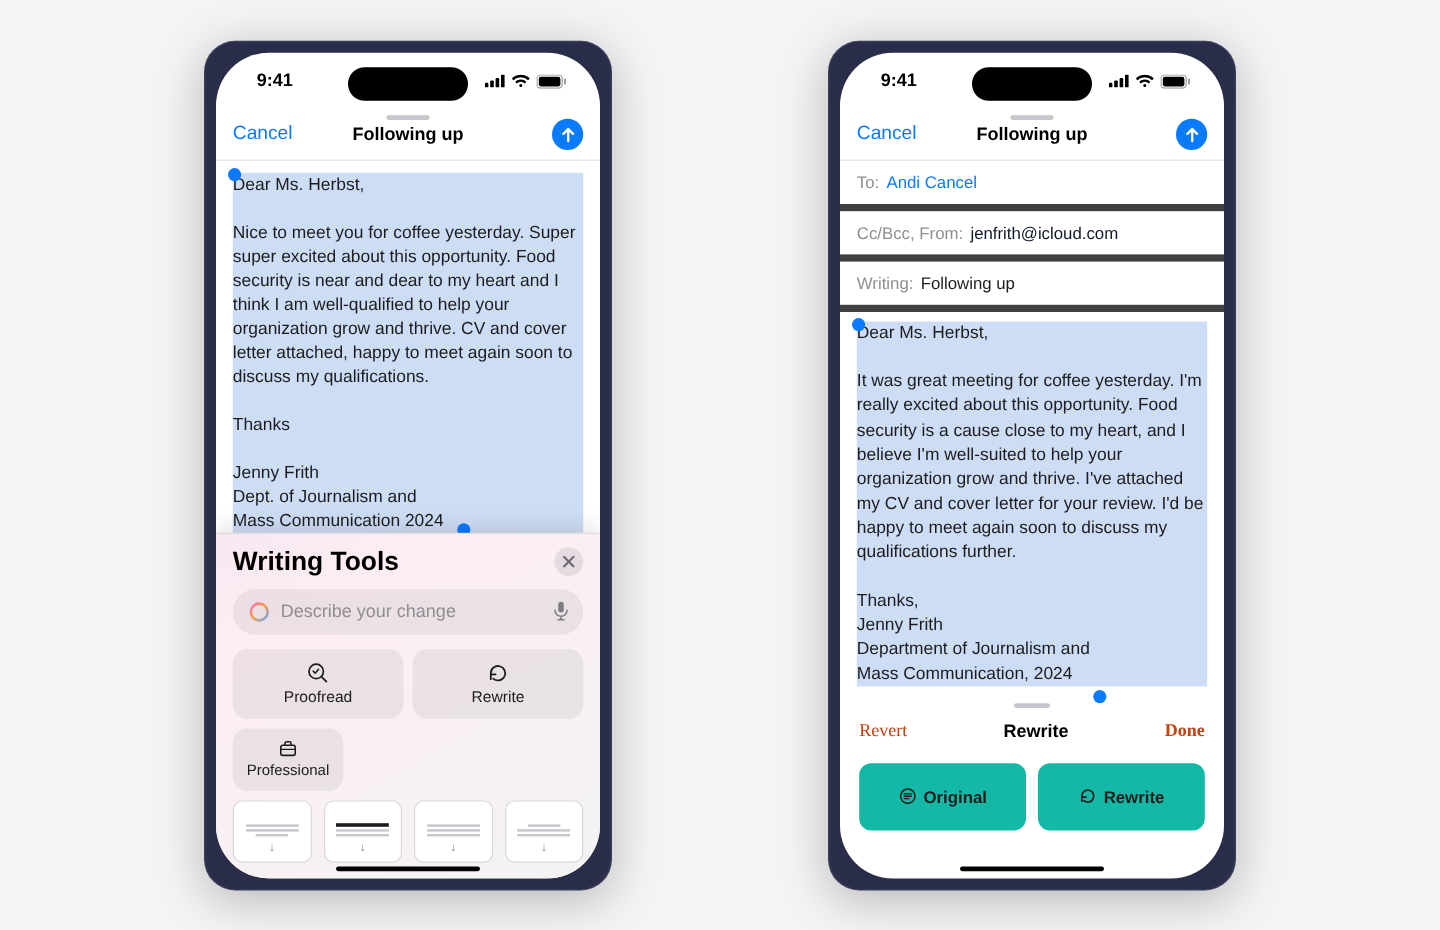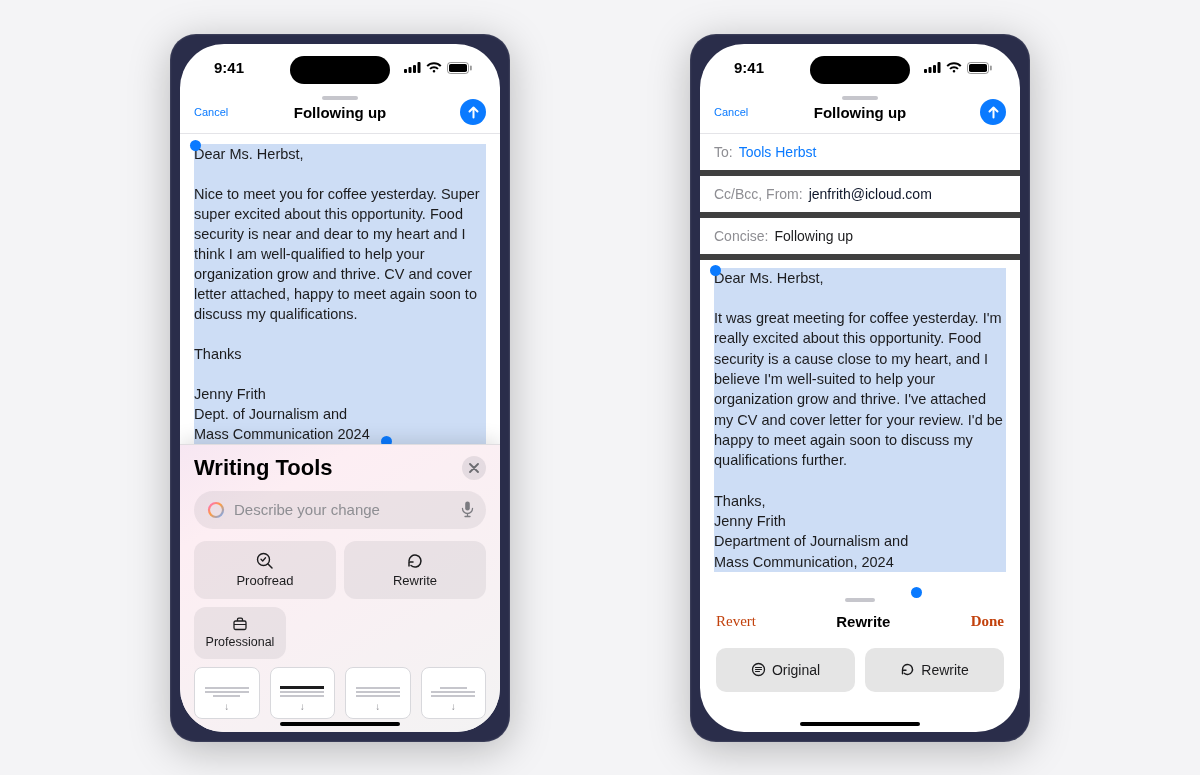--- a/index.html
+++ b/index.html
@@ -63,21 +63,21 @@
 
   .navrow {
     height: 42px;
     display: flex;
     align-items: center;
     justify-content: space-between;
     padding: 0 14px;
     border-bottom: 1px solid #e4e4e8;
     position: relative;
   }
-  .nav-cancel { color: #0a7aff; font-size: 11px; }
+  .nav-cancel { color: #0a7aff; font-size: 16px; }
   .nav-title { font-weight: 600; font-size: 15px; position:absolute; left:50%; transform:translateX(-50%); }
   .nav-send {
     width: 26px; height: 26px; border-radius: 50%; background:#0a7aff;
     display:flex; align-items:center; justify-content:center;
   }
   .grabber-top {
     width:36px; height:4px; background:#c6c6cc; border-radius:2px;
     position:absolute; top:4px; left:50%; transform:translateX(-50%);
   }
 
@@ -176,23 +176,23 @@
   }
   .p2-row1 {
     display:flex; justify-content:space-between; align-items:center;
     height:40px; position:relative;
   }
   .p2-row1 .grabber { width:30px; height:4px; background:#c6c6cc; border-radius:2px; position:absolute; left:50%; top:-4px; transform:translateX(-50%);}
   .p2-link { color:#c2410c; font-size:15px;font-family:Liberation Serif, serif; }
   .p2-mid { font-weight:600; font-size:15px; }
   .p2-row2 { display:flex; gap:10px; margin-top:6px; padding-bottom:40px;}
   .p2-pill {
-    flex:1; background:#e5e5e5; border-radius:10px; height:44px;
+    flex:1; background:#14b8a6; border-radius:10px; height:56px;
     display:flex; align-items:center; justify-content:center; gap:6px;
-    font-size:14px; color:#1c1c1e;
+    font-size:14px; color:#1c1c1e;font-weight:bold;
   }
 
   .ai-icon {
     width:20px;height:20px; display:inline-block;
   }
 </style>
 </head>
 <body>
 
 <div class="phone">
@@ -371,28 +371,28 @@
       <span class="nav-title">Following up</span>
       <div class="nav-send">
         <svg width="13" height="13" viewBox="0 0 13 13">
             <path d="M6.5 1.5v10M2.5 5.5l4-4 4 4" stroke="#fff" stroke-width="2" stroke-linecap="round" stroke-linejoin="round" fill="none"></path>
           </svg>
       </div>
     </div>
 
     <div class="compose-row">
       <span>To:</span>
-      <span class="val">Tools Herbst</span>
+      <span class="val">Andi Cancel</span>
     </div>
     <div class="compose-row">
       <span>Cc/Bcc, From:</span>
       <span style="color:#0f172a;">jenfrith@icloud.com</span>
     </div>
     <div class="compose-row">
-      <span>Concise:</span>
+      <span>Writing:</span>
       <span class="valblack">Following up</span>
     </div>
 
     <div class="p2-body">
       <div class="p2-sel" style="white-space:pre-wrap;">Dear Ms. Herbst,
 
 It was great meeting for coffee yesterday. I'm really excited about this opportunity. Food security is a cause close to my heart, and I believe I'm well-suited to help your organization grow and thrive. I've attached my CV and cover letter for your review. I'd be happy to meet again soon to discuss my qualifications further.
 
 Thanks,
 Jenny Frith

